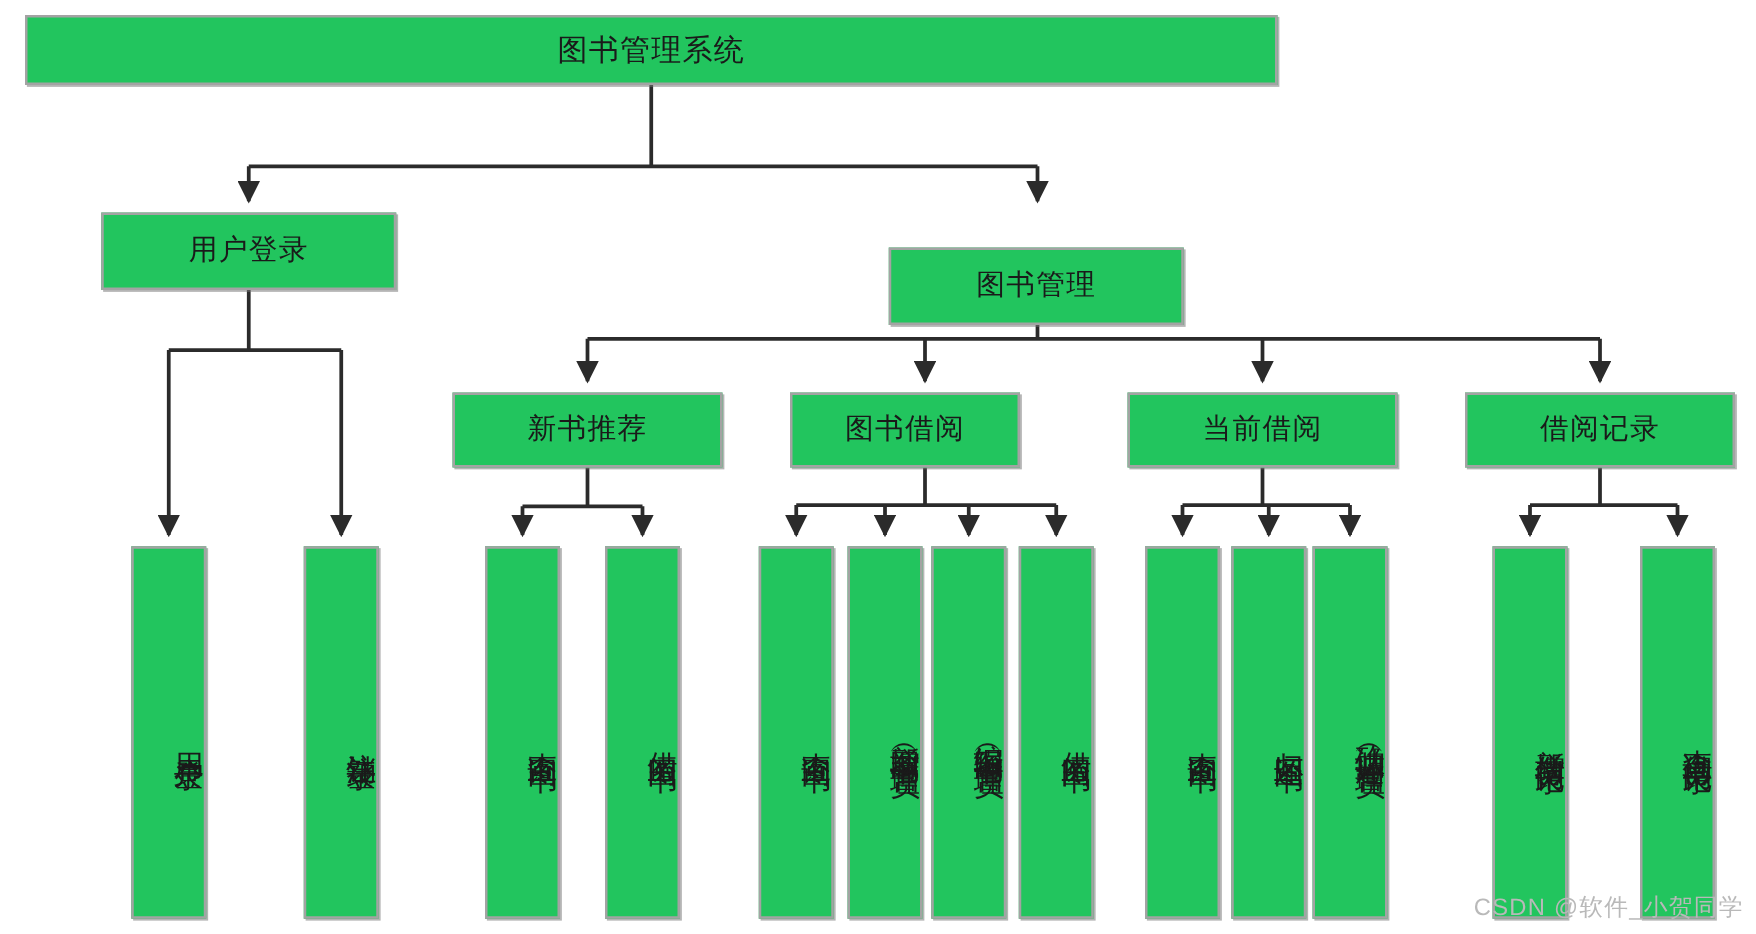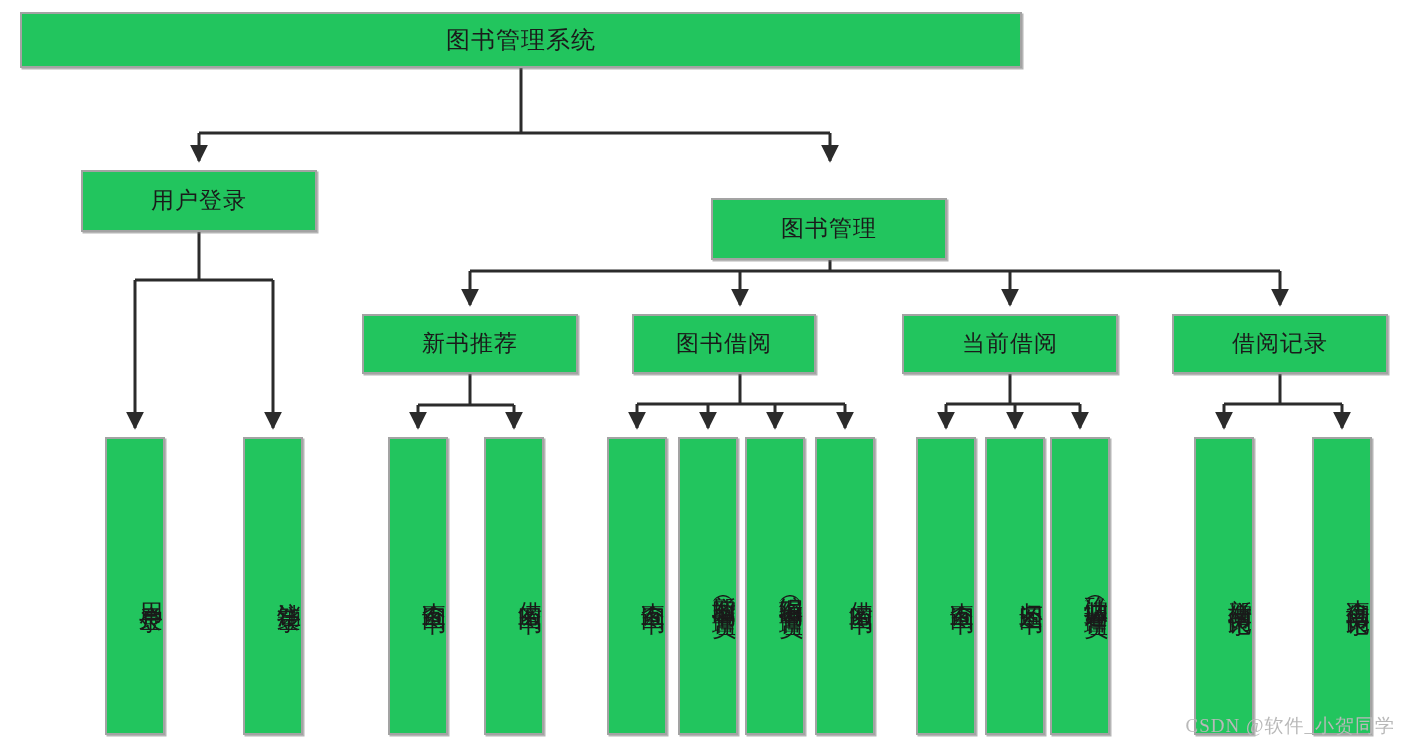--- a/index.html
+++ b/index.html
@@ -60,21 +60,21 @@
     text-orientation: upright;
   }
   .watermark {
     position: absolute;
     right: 10px;
     bottom: 8px;
     font-size: 19px;
     color: #b9b9b9;
     letter-spacing: 1px;
     white-space: nowrap;
-    font-family: Liberation Serif, serif;
+    font-family: Liberation Sans, sans-serif;
   }
 </style>
 </head>
 <body>
 
 <div id="canvas">
 
   <svg id="wires" viewBox="0 0 1405 747" xmlns="http://www.w3.org/2000/svg">
     <defs>
       <marker id="arrow" viewBox="0 0 10 10" refX="9" refY="5" markerWidth="6" markerHeight="6" orient="auto-start-reverse">

